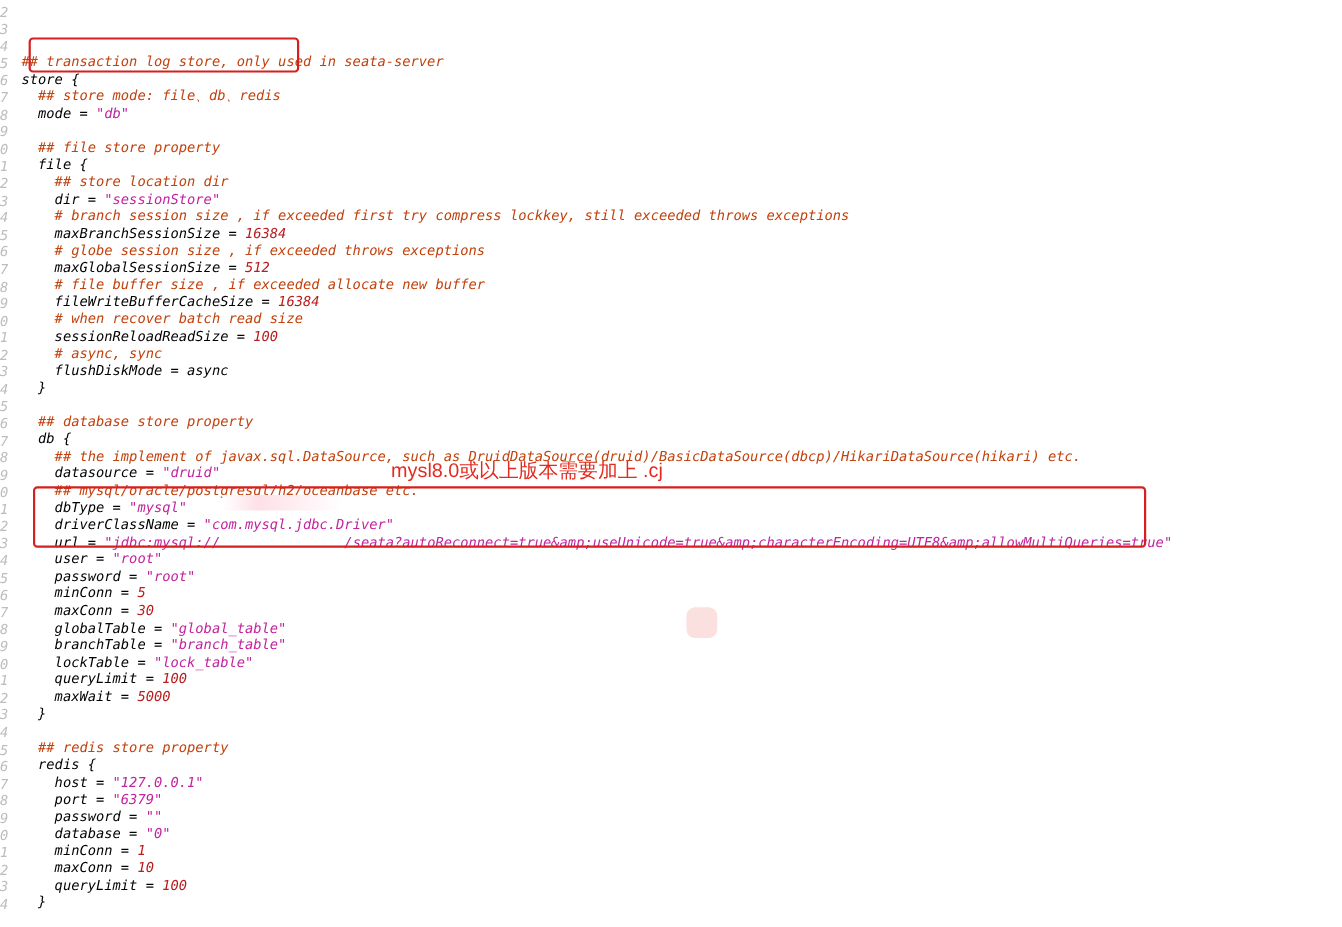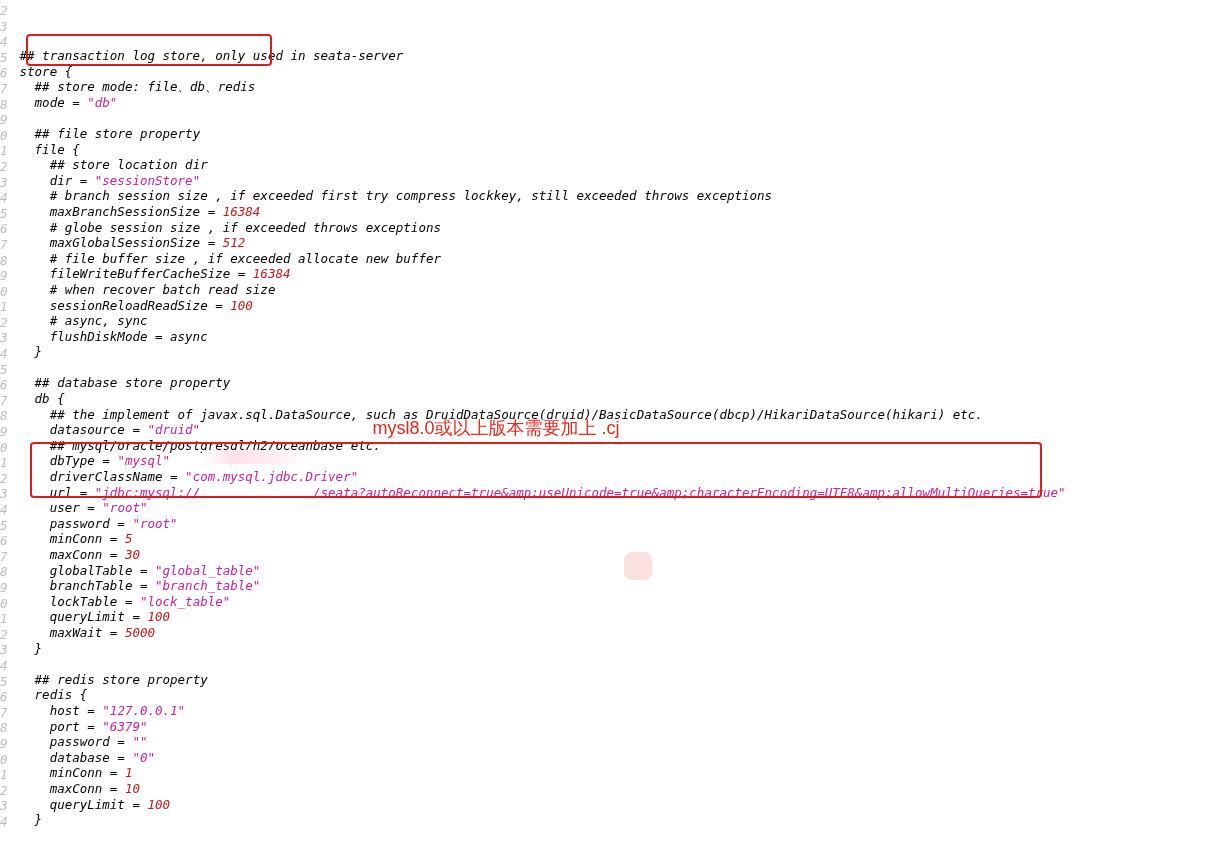--- a/index.html
+++ b/index.html
@@ -1,21 +1,21 @@
 <!DOCTYPE html>
 <html><head>
 <meta charset="utf-8">
 <style>
 html,body{margin:0;padding:0;background:#fff;font-family:Consolas,Menlo,Monaco,monospace;font-size:12.5px;font-style:italic}
 .wrap{display:flex;align-items:flex-start;width:1220px}
 .gutter{color:#bdbdbd;text-align:right;user-select:none;padding:3px 4px 3px 0}
 .gutter div{height:15.6px}
 .code{position:relative;padding:3px 0 3px 8px;white-space:pre;flex:1}
 .ln{height:15.6px;line-height:15.6px}
-.c-comment{color:#000000}
+.c-comment{color:#c2410c}
 .c-str{color:#c2239e}
 .c-num{color:#b91c1c}
 .box{position:absolute;border:2px solid #d6201f;border-radius:4px;pointer-events:none}
 .ann{position:absolute;color:#e42a1e;font-style:normal;font-size:18px;font-family:'Microsoft YaHei',Arial,sans-serif}
 .blotch{position:absolute;width:28px;height:28px;border-radius:8px;background:#fbe0e0}
 .blur{position:absolute;height:14px;background:linear-gradient(90deg,#fff 0%,#fde0e8 30%,#fff 100%);border-radius:3px}
 </style>
 </head>
 <body>
 
@@ -72,18 +72,18 @@
       <div>0</div>
       <div>1</div>
       <div>2</div>
       <div>3</div>
       <div>4</div>
     </div>
   <div class="code" id="code">
     
     <div class="ln"><span class="c-comment">## transaction log store, only used in seata-server</span></div><div class="ln"><span>store {</span></div><div class="ln"><span>  </span><span class="c-comment">## store mode: file、db、redis</span></div><div class="ln"><span>  mode = </span><span class="c-str">"db"</span></div><div class="ln">&nbsp;</div><div class="ln"><span>  </span><span class="c-comment">## file store property</span></div><div class="ln"><span>  file {</span></div><div class="ln"><span>    </span><span class="c-comment">## store location dir</span></div><div class="ln"><span>    dir = </span><span class="c-str">"sessionStore"</span></div><div class="ln"><span>    </span><span class="c-comment"># branch session size , if exceeded first try compress lockkey, still exceeded throws exceptions</span></div><div class="ln"><span>    maxBranchSessionSize = </span><span class="c-num">16384</span></div><div class="ln"><span>    </span><span class="c-comment"># globe session size , if exceeded throws exceptions</span></div><div class="ln"><span>    maxGlobalSessionSize = </span><span class="c-num">512</span></div><div class="ln"><span>    </span><span class="c-comment"># file buffer size , if exceeded allocate new buffer</span></div><div class="ln"><span>    fileWriteBufferCacheSize = </span><span class="c-num">16384</span></div><div class="ln"><span>    </span><span class="c-comment"># when recover batch read size</span></div><div class="ln"><span>    sessionReloadReadSize = </span><span class="c-num">100</span></div><div class="ln"><span>    </span><span class="c-comment"># async, sync</span></div><div class="ln"><span>    flushDiskMode = async</span></div><div class="ln"><span>  }</span></div><div class="ln">&nbsp;</div><div class="ln"><span>  </span><span class="c-comment">## database store property</span></div><div class="ln"><span>  db {</span></div><div class="ln"><span>    </span><span class="c-comment">## the implement of javax.sql.DataSource, such as DruidDataSource(druid)/BasicDataSource(dbcp)/HikariDataSource(hikari) etc.</span></div><div class="ln"><span>    datasource = </span><span class="c-str">"druid"</span></div><div class="ln"><span>    </span><span class="c-comment">## mysql/oracle/postgresql/h2/oceanbase etc.</span></div><div class="ln"><span>    dbType = </span><span class="c-str">"mysql"</span></div><div class="ln"><span>    driverClassName = </span><span class="c-str">"com.mysql.jdbc.Driver"</span></div><div class="ln"><span>    url = </span><span class="c-str">"jdbc:mysql://</span><span>               </span><span class="c-str">/seata?autoReconnect=true&amp;amp;useUnicode=true&amp;amp;characterEncoding=UTF8&amp;amp;allowMultiQueries=true"</span></div><div class="ln"><span>    user = </span><span class="c-str">"root"</span></div><div class="ln"><span>    password = </span><span class="c-str">"root"</span></div><div class="ln"><span>    minConn = </span><span class="c-num">5</span></div><div class="ln"><span>    maxConn = </span><span class="c-num">30</span></div><div class="ln"><span>    globalTable = </span><span class="c-str">"global_table"</span></div><div class="ln"><span>    branchTable = </span><span class="c-str">"branch_table"</span></div><div class="ln"><span>    lockTable = </span><span class="c-str">"lock_table"</span></div><div class="ln"><span>    queryLimit = </span><span class="c-num">100</span></div><div class="ln"><span>    maxWait = </span><span class="c-num">5000</span></div><div class="ln"><span>  }</span></div><div class="ln">&nbsp;</div><div class="ln"><span>  </span><span class="c-comment">## redis store property</span></div><div class="ln"><span>  redis {</span></div><div class="ln"><span>    host = </span><span class="c-str">"127.0.0.1"</span></div><div class="ln"><span>    port = </span><span class="c-str">"6379"</span></div><div class="ln"><span>    password = </span><span class="c-str">""</span></div><div class="ln"><span>    database = </span><span class="c-str">"0"</span></div><div class="ln"><span>    minConn = </span><span class="c-num">1</span></div><div class="ln"><span>    maxConn = </span><span class="c-num">10</span></div><div class="ln"><span>    queryLimit = </span><span class="c-num">100</span></div><div class="ln"><span>  }</span></div><div class="ln">&nbsp;</div><div class="box" id="box0" style="left: 14px; top: 34px; width: 242px; height: 28px;"></div>
     <div class="box" id="box1" style="left: 18px; top: 442px; width: 1008px; height: 52px;"></div>
-    <div class="ann" id="ann" style="left: 361px; top: 416px;">mysl8.0或以上版本需要加上 .cj</div>
+    <div class="ann" id="ann" style="left: 344px; top: 416px;">mysl8.0或以上版本需要加上 .cj</div>
     <div class="blotch" id="blotch" style="left: 612px; top: 552px;"></div>
     <div class="blur" id="blur" style="left: 190px; top: 450px; width: 110px;"></div>
     
   </div>
 </div>
 
 </body></html>

